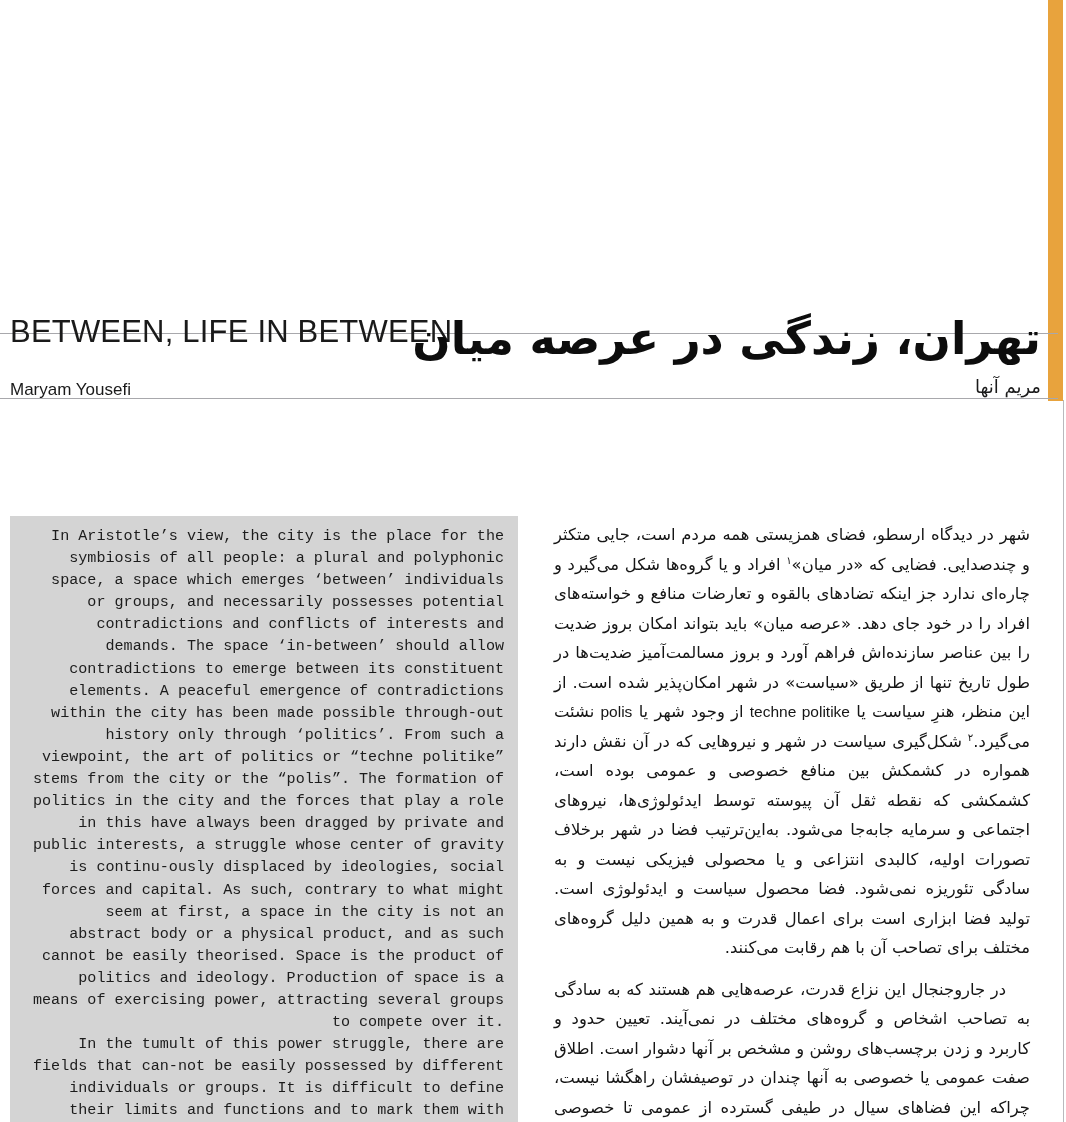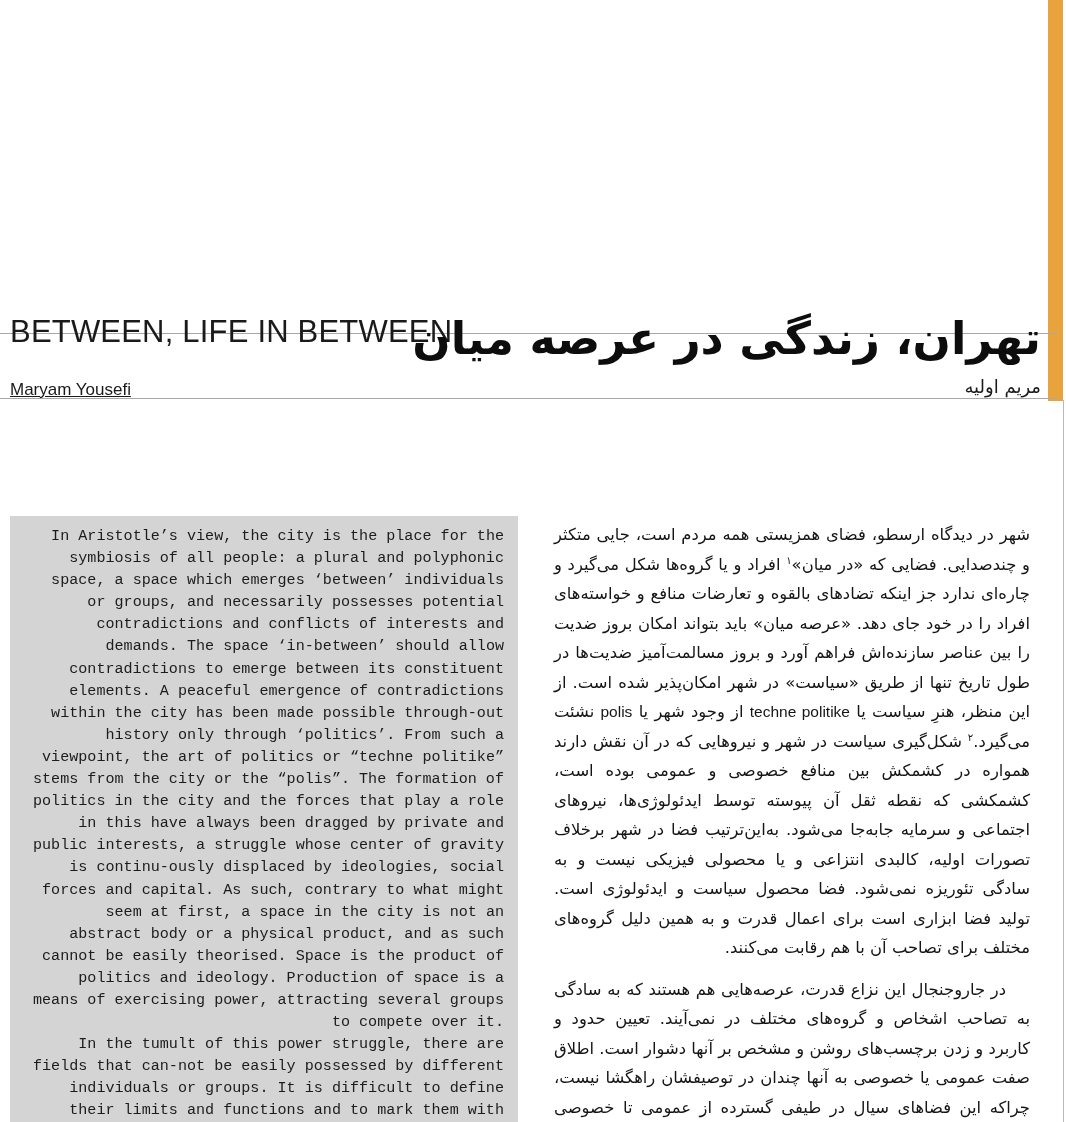--- a/index.html
+++ b/index.html
@@ -92,21 +92,20 @@
 
   .author-en {
     position: absolute;
     left: 10px;
     top: 381px;
     font-size: 17px;
     font-weight: 400;
     line-height: 1;
     white-space: nowrap;
     color: #1a1a1a;
-    text-decoration: underline;
   }
 
   .author-fa {
     position: absolute;
     right: 25px;
     top: 378px;
     font-size: 18px;
     font-weight: 400;
     line-height: 1;
     direction: rtl;
@@ -177,21 +176,21 @@
 <div class="header">
   <div class="rule-title"></div>
   <div class="rule-author"></div>
 
   <h1 class="title-en">BETWEEN, LIFE IN BETWEEN</h1>
 
   <h1 class="title-fa">تهران، زندگی در عرصه میان</h1>
 
   <div class="author-en">Maryam Yousefi</div>
 
-  <div class="author-fa">مریم اولیه</div>
+  <div class="author-fa">مریم آنها</div>
 </div>
 
 <div class="col-en">
   <p>In Aristotle’s view, the city is the place for the symbiosis of all people: a plural and polyphonic space, a space which emerges ‘between’ individuals or groups, and necessarily possesses potential contradictions and conflicts of interests and demands. The space ‘in-between’ should allow contradictions to emerge between its constituent elements. A peaceful emergence of contradictions within the city has been made possible through-out history only through ‘politics’. From such a viewpoint, the art of politics or “techne politike” stems from the city or the “polis”.  The formation of politics in the city and the forces that play a role in this have always been dragged by private and public interests, a struggle whose center of gravity is continu-ously displaced by ideologies, social forces and capital. As such, contrary to what might seem at first, a space in the city is not an abstract body or a physical product, and as such cannot be easily theorised. Space is the product of politics and ideology. Production of space is a means of exercising power, attracting several groups to compete over it.</p>
   <p class="indent">In the tumult of this power struggle, there are fields that can-not be easily possessed by different individuals or groups. It is difficult to define their limits and functions and to mark them with clear and definite tags. Naming them as public or private spaces helps little to describe them, since such fluid spaces oscillate in a wide spectrum ranging from public to private.  These domains lie between the authority of different groups, between different processes, borders and between objectivity and subjectivity. Sometimes they are the result of correct formulation of urban decision-makers completed through time and through the presence of people. Other times, they deviate from prescribed</p>
 </div>
 
 <div class="col-fa">
   <p><span>شهر در دیدگاه ارسطو، فضای همزیستی همه مردم است، جایی متکثر و چندصدایی. فضایی که «در میان»</span><sup class="fn">۱</sup><span> افراد و یا گروه‌ها شکل می‌گیرد و چاره‌ای ندارد جز اینکه تضادهای بالقوه و تعارضات منافع و خواسته‌های افراد را در خود جای دهد. «عرصه میان» باید بتواند امکان بروز ضدیت را بین عناصر سازنده‌اش فراهم آورد و بروز مسالمت‌آمیز ضدیت‌ها در طول تاریخ تنها از طریق «سیاست» در شهر امکان‌پذیر شده است. از این منظر، هنرِ سیاست یا </span><span class="latin-inline">techne politike</span><span> از وجود شهر یا </span><span class="latin-inline">polis</span><span> نشئت می‌گیرد.</span><sup class="fn">۲</sup><span> شکل‌گیری سیاست در شهر و نیروهایی که در آن نقش دارند همواره در کشمکش بین منافع خصوصی و عمومی بوده است، کشمکشی که نقطه ثقل آن پیوسته توسط ایدئولوژی‌ها، نیروهای اجتماعی و سرمایه جابه‌جا می‌شود. به‌این‌ترتیب فضا در شهر برخلاف تصورات اولیه، کالبدی انتزاعی و یا محصولی فیزیکی نیست و به سادگی تئوریزه نمی‌شود. فضا محصول سیاست و ایدئولوژی است. تولید فضا ابزاری است برای اعمال قدرت و به همین دلیل گروه‌های مختلف برای تصاحب آن با هم رقابت می‌کنند.</span></p>
   <p class="indent">در جاروجنجال این نزاع قدرت، عرصه‌هایی هم هستند که به سادگی به تصاحب اشخاص و گروه‌های مختلف در نمی‌آیند. تعیین حدود و کاربرد و زدن برچسب‌های روشن و مشخص بر آنها دشوار است. اطلاق صفت عمومی یا خصوصی به آنها چندان در توصیفشان راهگشا نیست، چراکه این فضاهای سیال در طیفی گسترده از عمومی تا خصوصی شناورند. عرصه‌هایی هستند که در میان قدرتِ گروه‌های مختلف، در میان فرآیندها، مرزها، در میان عینیت</p>

